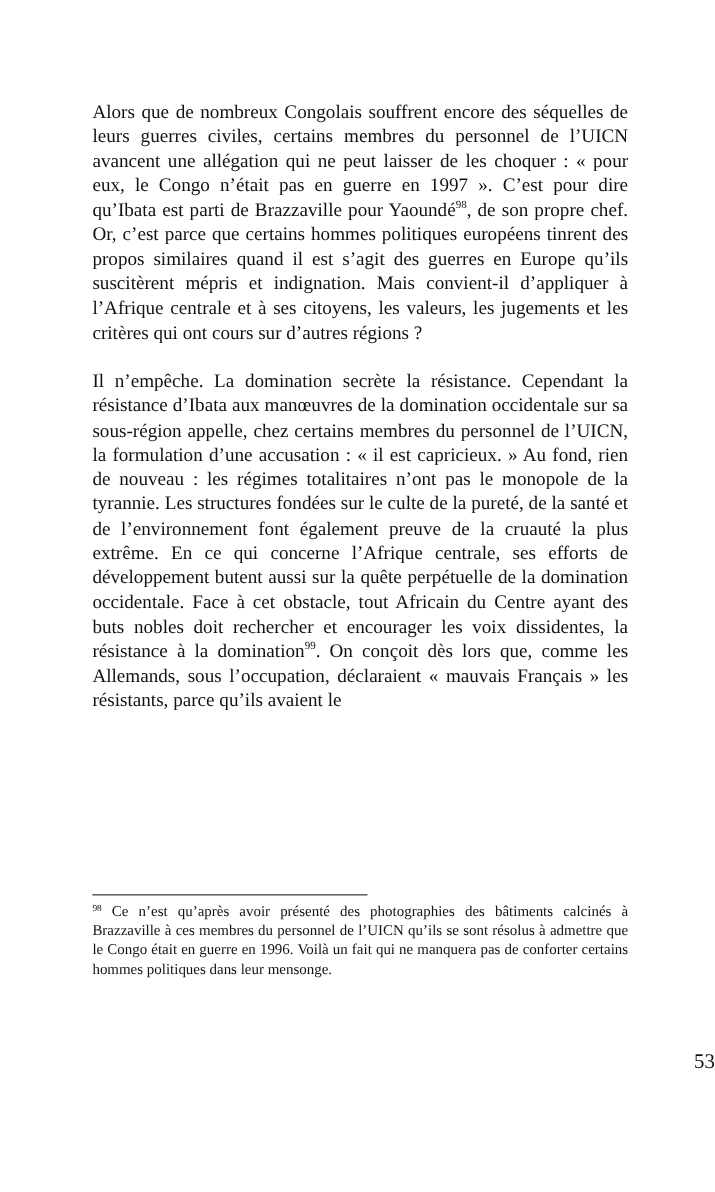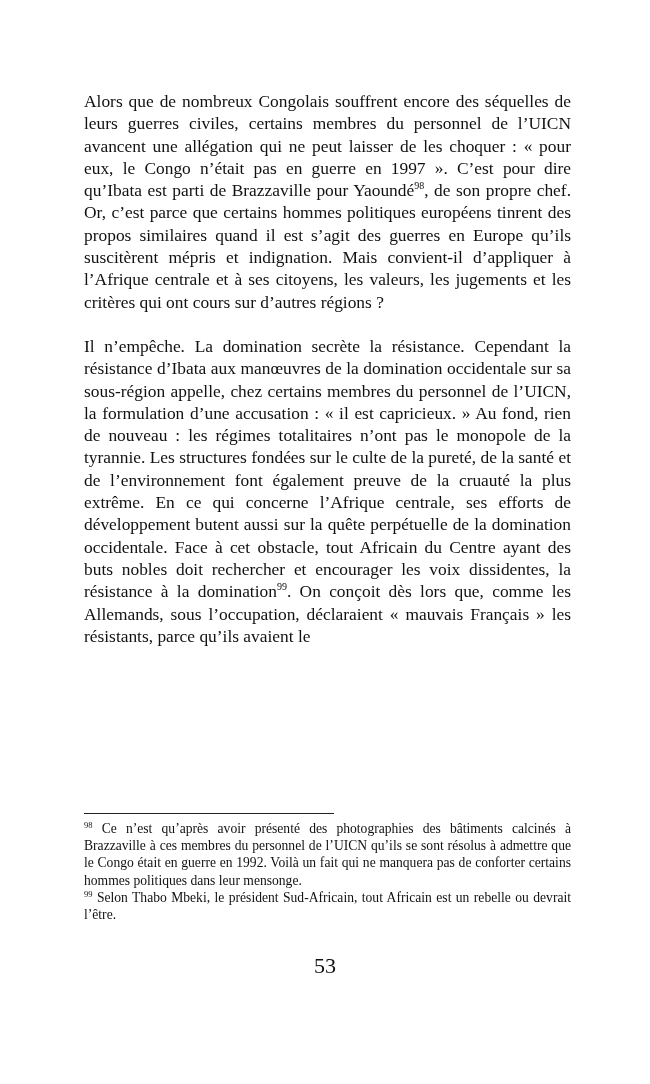--- a/index.html
+++ b/index.html
@@ -56,35 +56,34 @@
   .fn sup {
     font-size: 8.5px;
     line-height: 0;
     vertical-align: 5px;
   }
   .page-number {
     position: absolute;
     left: 0;
     width: 650px;
     top: 955px;
-    text-align: center;
-    font-size: 22px;
+    text-align: right;
+    font-size: 19px;
     line-height: 22px;
   }
 </style>
 </head>
 <body>
 
 <div class="page">
 
   <p class="para"><span>Alors que de nombreux Congolais souffrent encore des séquelles de leurs guerres civiles, certains membres du personnel de l’UICN avancent une allégation qui ne peut laisser de les choquer : « pour eux, le Congo n’était pas en guerre en 1997 ». C’est pour dire qu’Ibata est parti de Brazzaville pour Yaoundé</span><sup>98</sup><span>, de son propre chef. Or, c’est parce que certains hommes politiques européens tinrent des propos similaires quand il est s’agit des guerres en Europe qu’ils suscitèrent mépris et indignation.  Mais convient-il d’appliquer à l’Afrique centrale et à ses citoyens, les valeurs, les jugements et les critères qui ont cours sur d’autres régions ?</span></p>
 
   <p class="para"><span>Il n’empêche. La domination secrète la résistance. Cependant la résistance d’Ibata aux manœuvres de la domination occidentale sur sa sous-région appelle, chez certains membres du personnel de l’UICN, la formulation d’une accusation : « il est capricieux. » Au fond, rien de nouveau : les régimes totalitaires n’ont pas le monopole de la tyrannie. Les structures fondées sur le culte de la pureté, de la santé et de l’environnement font également preuve de la cruauté la plus extrême. En ce qui concerne l’Afrique centrale, ses efforts de développement butent aussi sur la quête perpétuelle de la domination occidentale. Face à cet obstacle, tout Africain du Centre ayant des buts nobles doit rechercher et encourager les voix dissidentes, la résistance à la domination</span><sup>99</sup><span>. On conçoit dès lors que, comme les Allemands, sous l’occupation, déclaraient « mauvais Français » les résistants, parce qu’ils avaient le</span></p>
 </div>
 
 <div class="rule"></div>
 
 <div class="footnotes">
-  <p class="fn"><sup>98</sup><span> Ce n’est qu’après avoir présenté des photographies des bâtiments calcinés à Brazzaville à ces membres du personnel de l’UICN qu’ils se sont résolus à admettre que le Congo était en guerre en 1992. Voilà un fait qui ne manquera pas de conforter certains hommes politiques dans leur mensonge.</span></p>
-  <p class="fn"><sup>99</sup><span> Selon Thabo Mbeki, le président Sud-Africain, tout Africain est un rebelle ou devrait l’être.</span></p>
+  <p class="fn"><sup>98</sup><span> Ce n’est qu’après avoir présenté des photographies des bâtiments calcinés à Brazzaville à ces membres du personnel de l’UICN qu’ils se sont résolus à admettre que le Congo était en guerre en 1996. Voilà un fait qui ne manquera pas de conforter certains hommes politiques dans leur mensonge.</span></p>
 </div>
 
 <div class="page-number">53</div>
 
 </body></html>

